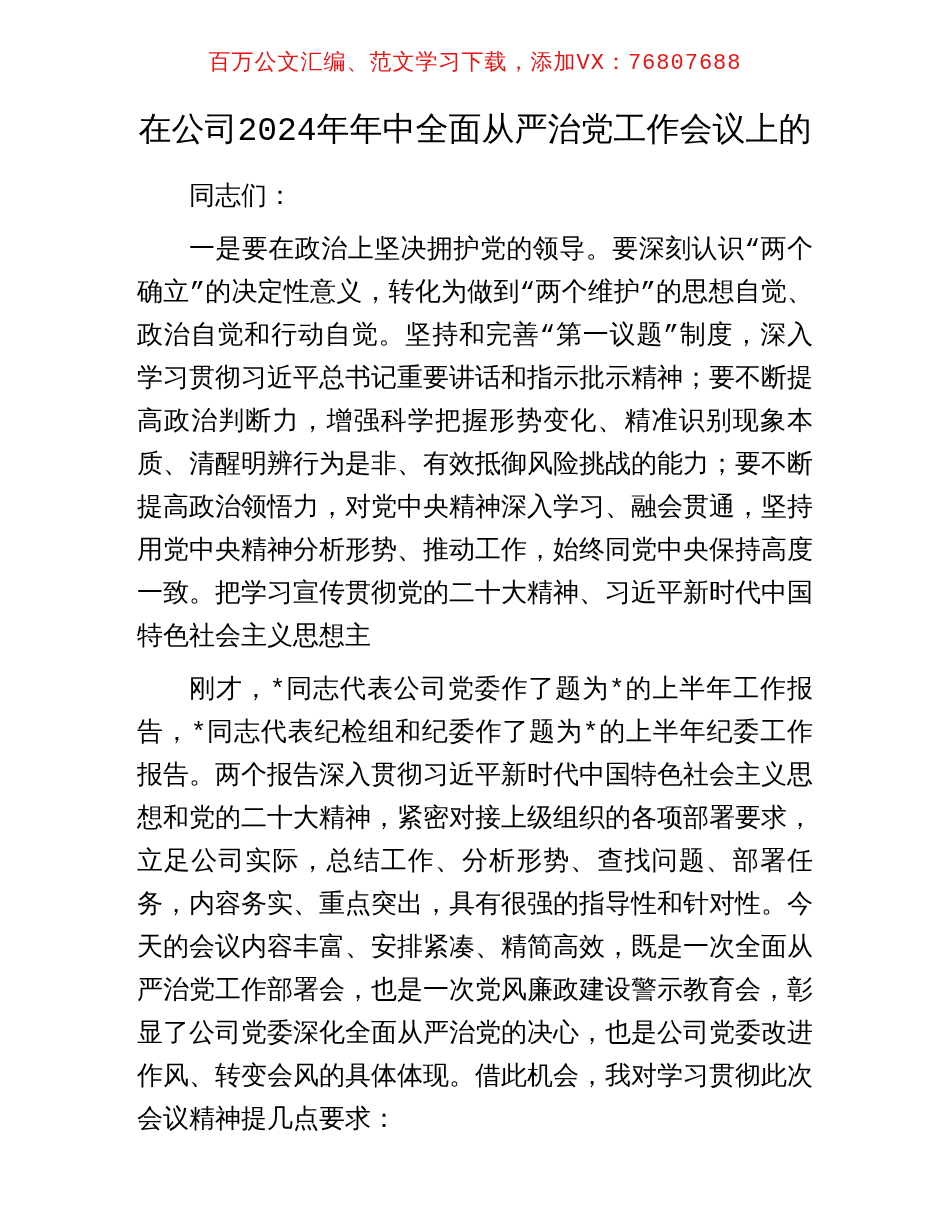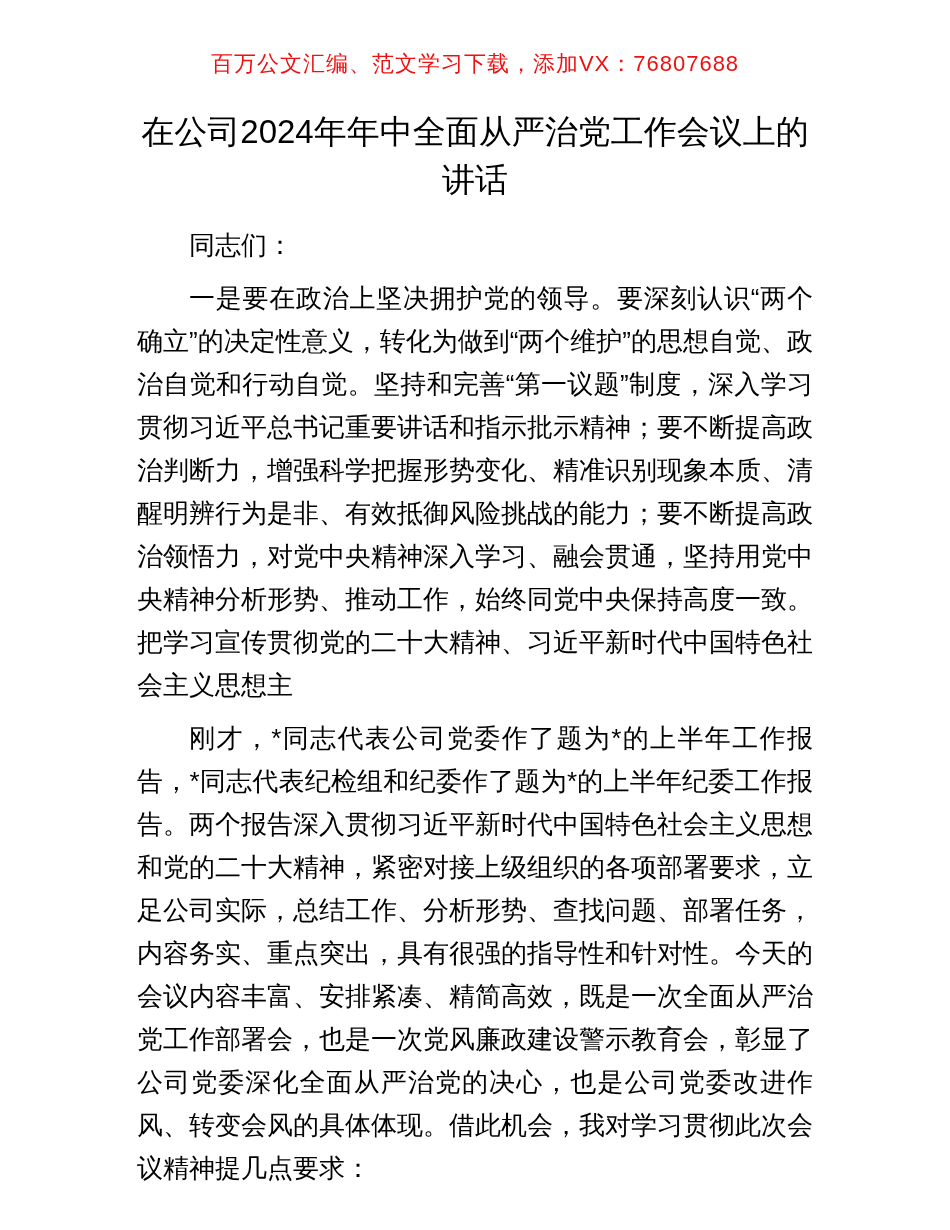--- a/index.html
+++ b/index.html
@@ -7,21 +7,21 @@
       padding: 0;
       background: #ffffff;
     }
     .page {
       position: relative;
       width: 950px;
       height: 1230px;
       background: #ffffff;
       overflow: hidden;
       color: #000000;
-      font-family: Liberation Sans, sans-serif;
+      font-family: Liberation Mono, monospace;
     }
     .promo {
       margin-top: 50px;
       text-align: center;
       font-size: 22px;
       line-height: 28px;
       font-weight: 400;
       letter-spacing: 1px;
     }
     .title {
@@ -50,21 +50,20 @@
   </style>
 </head>
 <body>
 
 <div class="page">
 
   <div class="promo" style="color: rgb(238, 17, 17);">百万公文汇编、范文学习下载，添加VX：76807688</div>
 
   <h1 class="title">
     <span class="title-line">在公司2024年年中全面从严治党工作会议上的</span>
-    <span class="title-line">讲话</span>
   </h1>
 
   <div class="content">
     <p class="para">同志们：</p>
     <p class="para">一是要在政治上坚决拥护党的领导。要深刻认识“两个确立”的决定性意义，转化为做到“两个维护”的思想自觉、政治自觉和行动自觉。坚持和完善“第一议题”制度，深入学习贯彻习近平总书记重要讲话和指示批示精神；要不断提高政治判断力，增强科学把握形势变化、精准识别现象本质、清醒明辨行为是非、有效抵御风险挑战的能力；要不断提高政治领悟力，对党中央精神深入学习、融会贯通，坚持用党中央精神分析形势、推动工作，始终同党中央保持高度一致。把学习宣传贯彻党的二十大精神、习近平新时代中国特色社会主义思想主</p>
     <p class="para">刚才，*同志代表公司党委作了题为*的上半年工作报告，*同志代表纪检组和纪委作了题为*的上半年纪委工作报告。两个报告深入贯彻习近平新时代中国特色社会主义思想和党的二十大精神，紧密对接上级组织的各项部署要求，立足公司实际，总结工作、分析形势、查找问题、部署任务，内容务实、重点突出，具有很强的指导性和针对性。今天的会议内容丰富、安排紧凑、精简高效，既是一次全面从严治党工作部署会，也是一次党风廉政建设警示教育会，彰显了公司党委深化全面从严治党的决心，也是公司党委改进作风、转变会风的具体体现。借此机会，我对学习贯彻此次会议精神提几点要求：</p>
   </div>
 
 </div>
 

